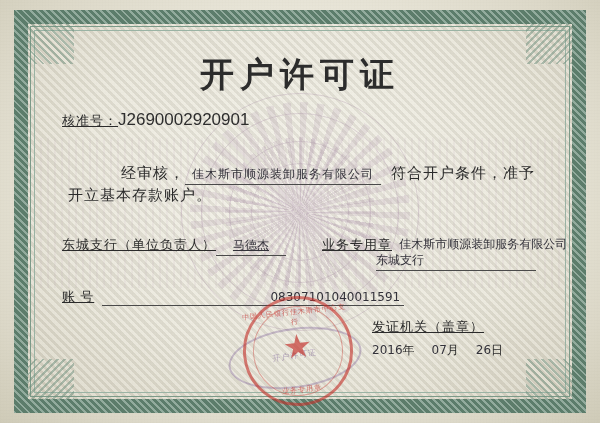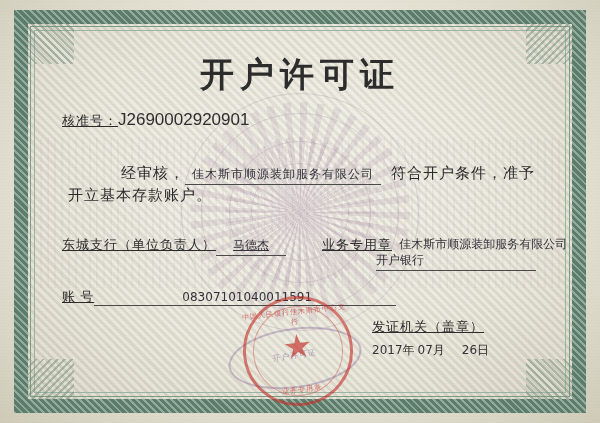--- a/index.html
+++ b/index.html
@@ -304,34 +304,34 @@
 
     <div class="row" style="left:62px; top:236px;">
       <span class="label">东城支行（单位负责人）</span><span class="ul value-hand" style="min-width:62px;text-decoration:underline;">马德杰</span>
     </div>
 
     <div class="row" style="left:322px; top:236px;">
       <span class="label">业务专用章</span>
       <span class="ul value-hand no-rule" style="min-width:170px; display:inline-block; text-align:left; vertical-align:top;">佳木斯市顺源装卸服务有限公司</span>
     </div>
     <div class="row" style="left:376px; top:252px; border-bottom:1px solid #4a4a4a; padding-bottom:1px; width:160px;">
-      <span class="value-hand">开户银行</span>
+      <span class="value-hand">东城支行</span>
     </div>
 
     <div class="row" style="left:62px; top:288px;">
-      <span class="label">账 号</span><span class="ul value-hand" style="min-width:290px; text-align:center; padding-left:8px;">08307101040011591</span>
+      <span class="label">账 号</span><span class="ul value-hand" style="min-width:290px; text-align:right; padding-left:8px;margin-left:8px;">08307101040011591</span>
     </div>
 
     <div class="row" style="left:372px; top:318px;">
       <span class="label">发证机关（盖章）</span>
     </div>
 
     <div class="row" style="left:372px; top:342px; font-size:12px;">
-      <span class="value-hand">2017</span><span>年</span>
-      <span class="value-hand" style="">07</span><span>月</span>
+      <span class="value-hand">2016</span><span>年</span>
+      <span class="value-hand" style="margin-left:14px;">07</span><span>月</span>
       <span class="value-hand" style="margin-left:14px;">26</span><span>日</span>
     </div>
 
     <div class="oval-stamp">
       <div class="stamp-label">开户许可证</div>
     </div>
 
     <div class="seal">
       <div class="seal-inner-ring"></div>
       <div class="seal-text-top">中国人民银行佳木斯市中心支行</div>

